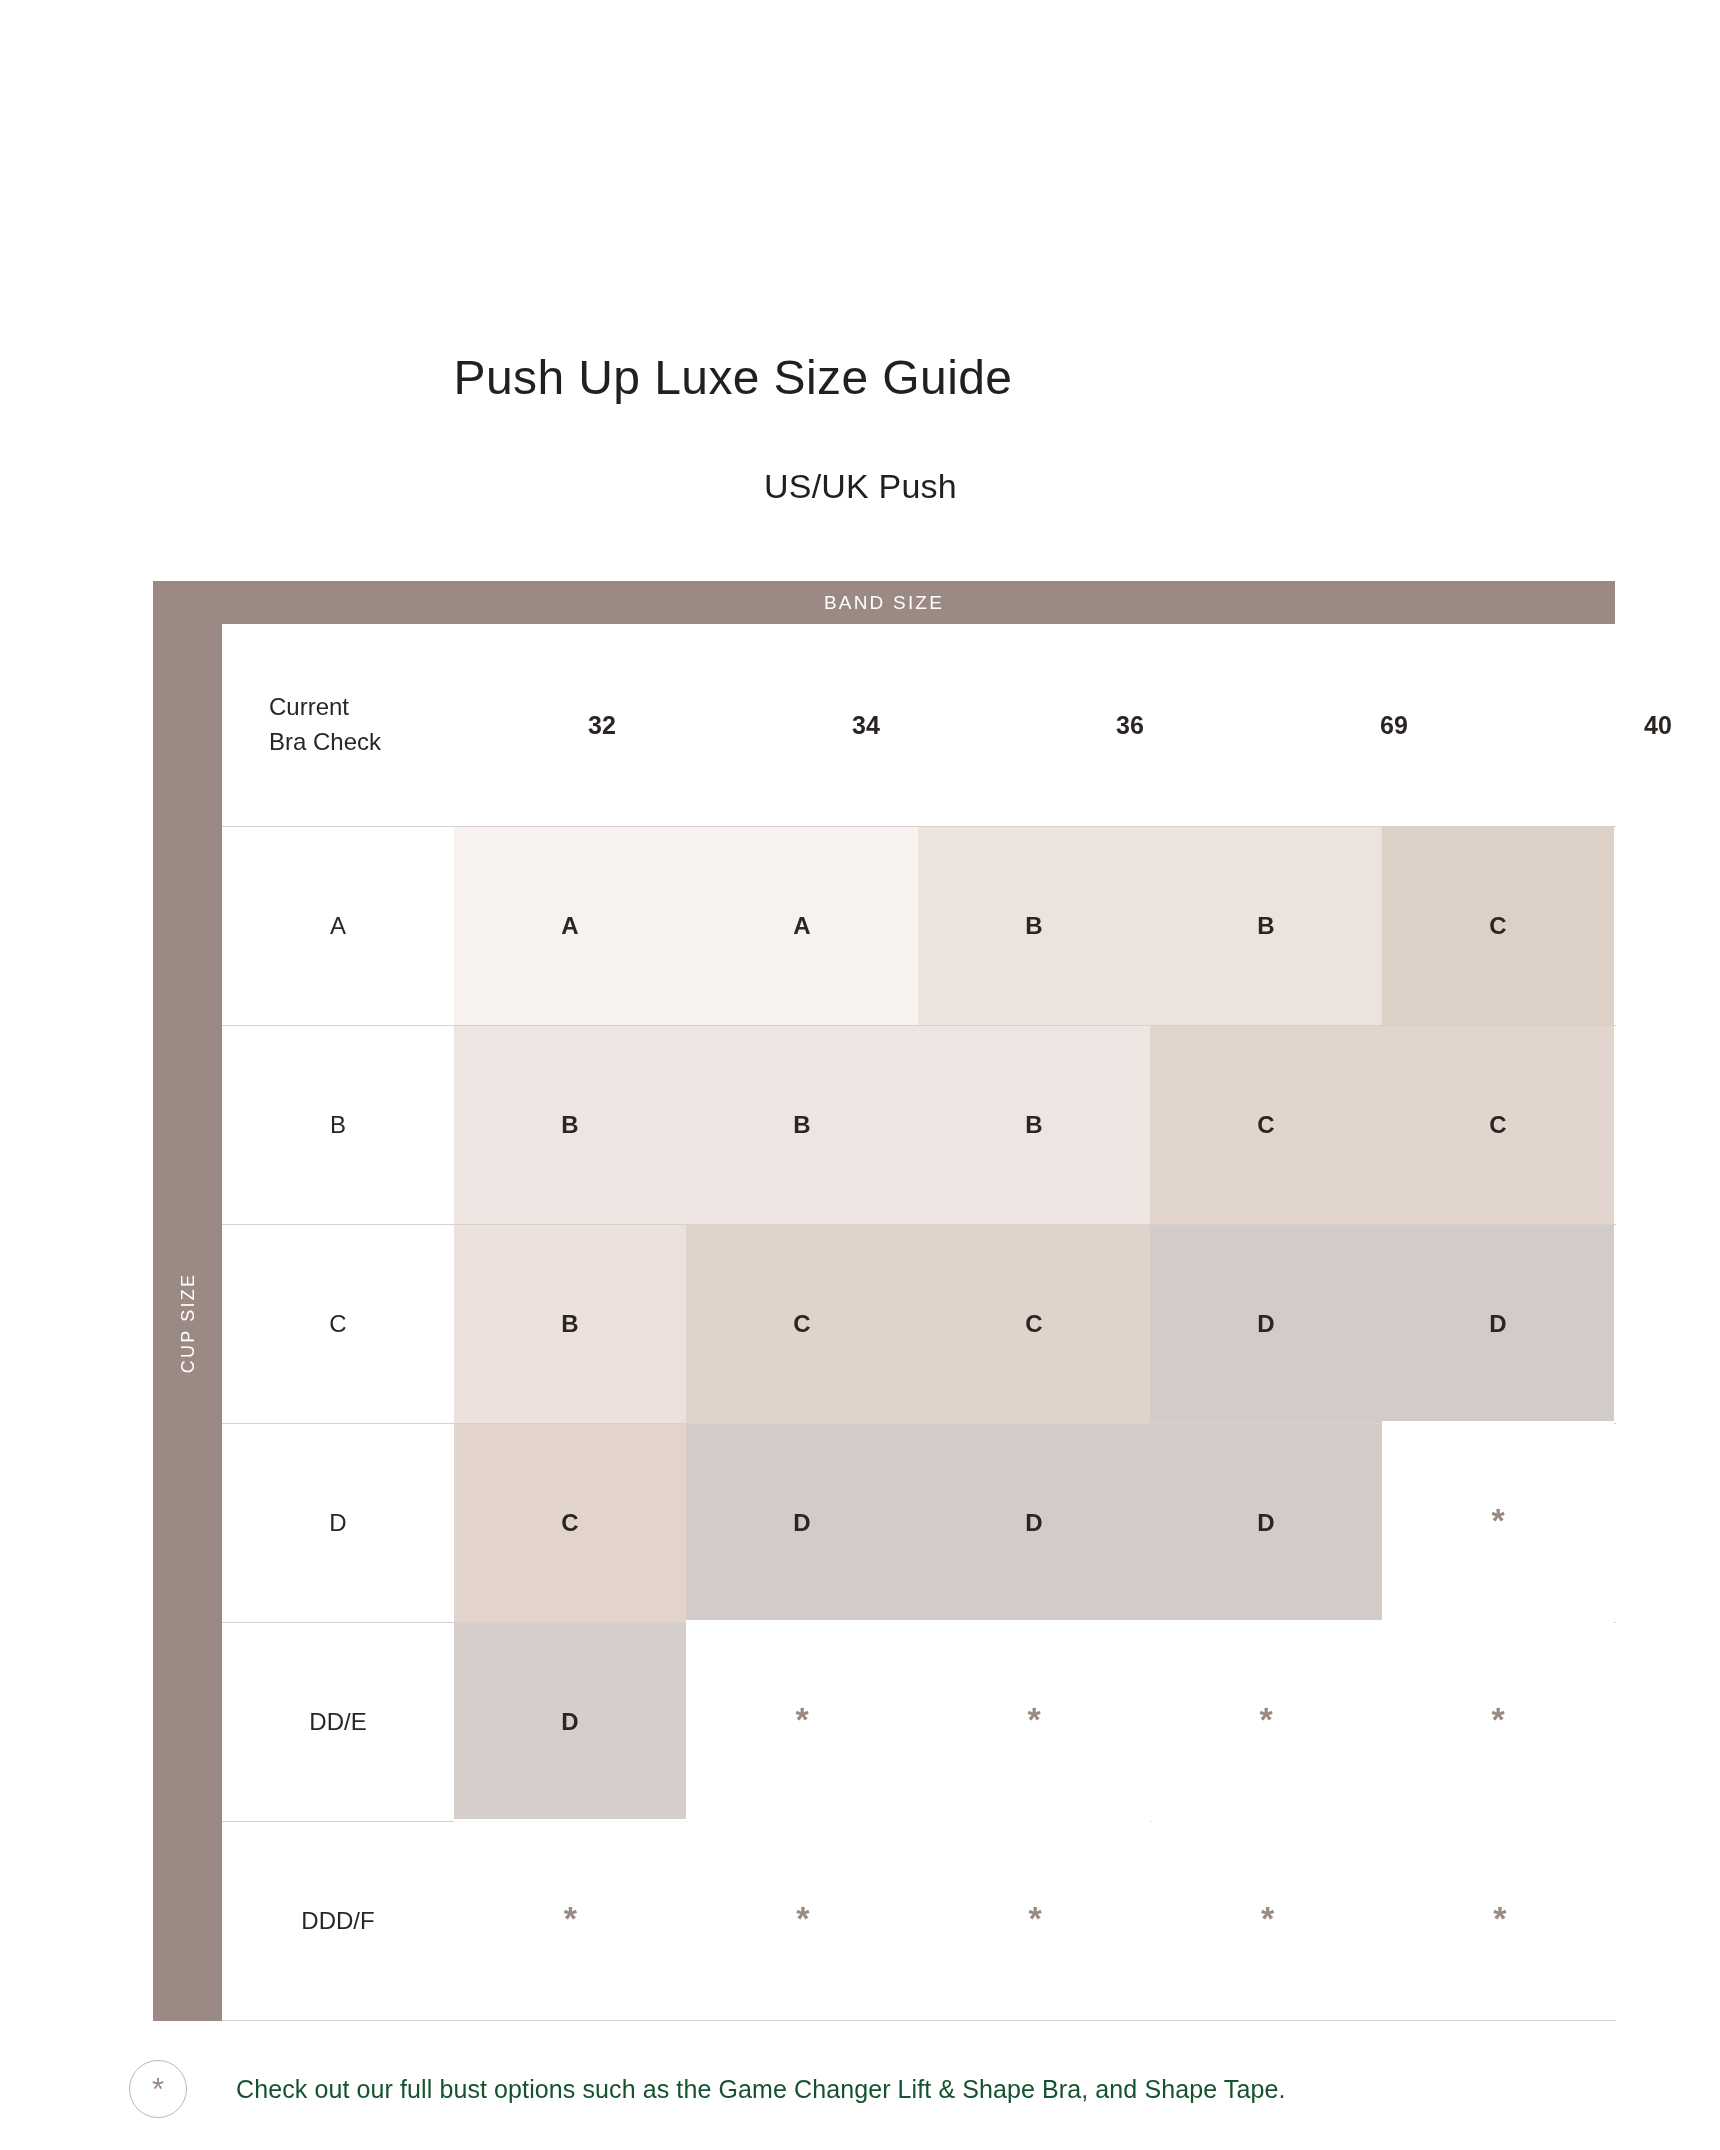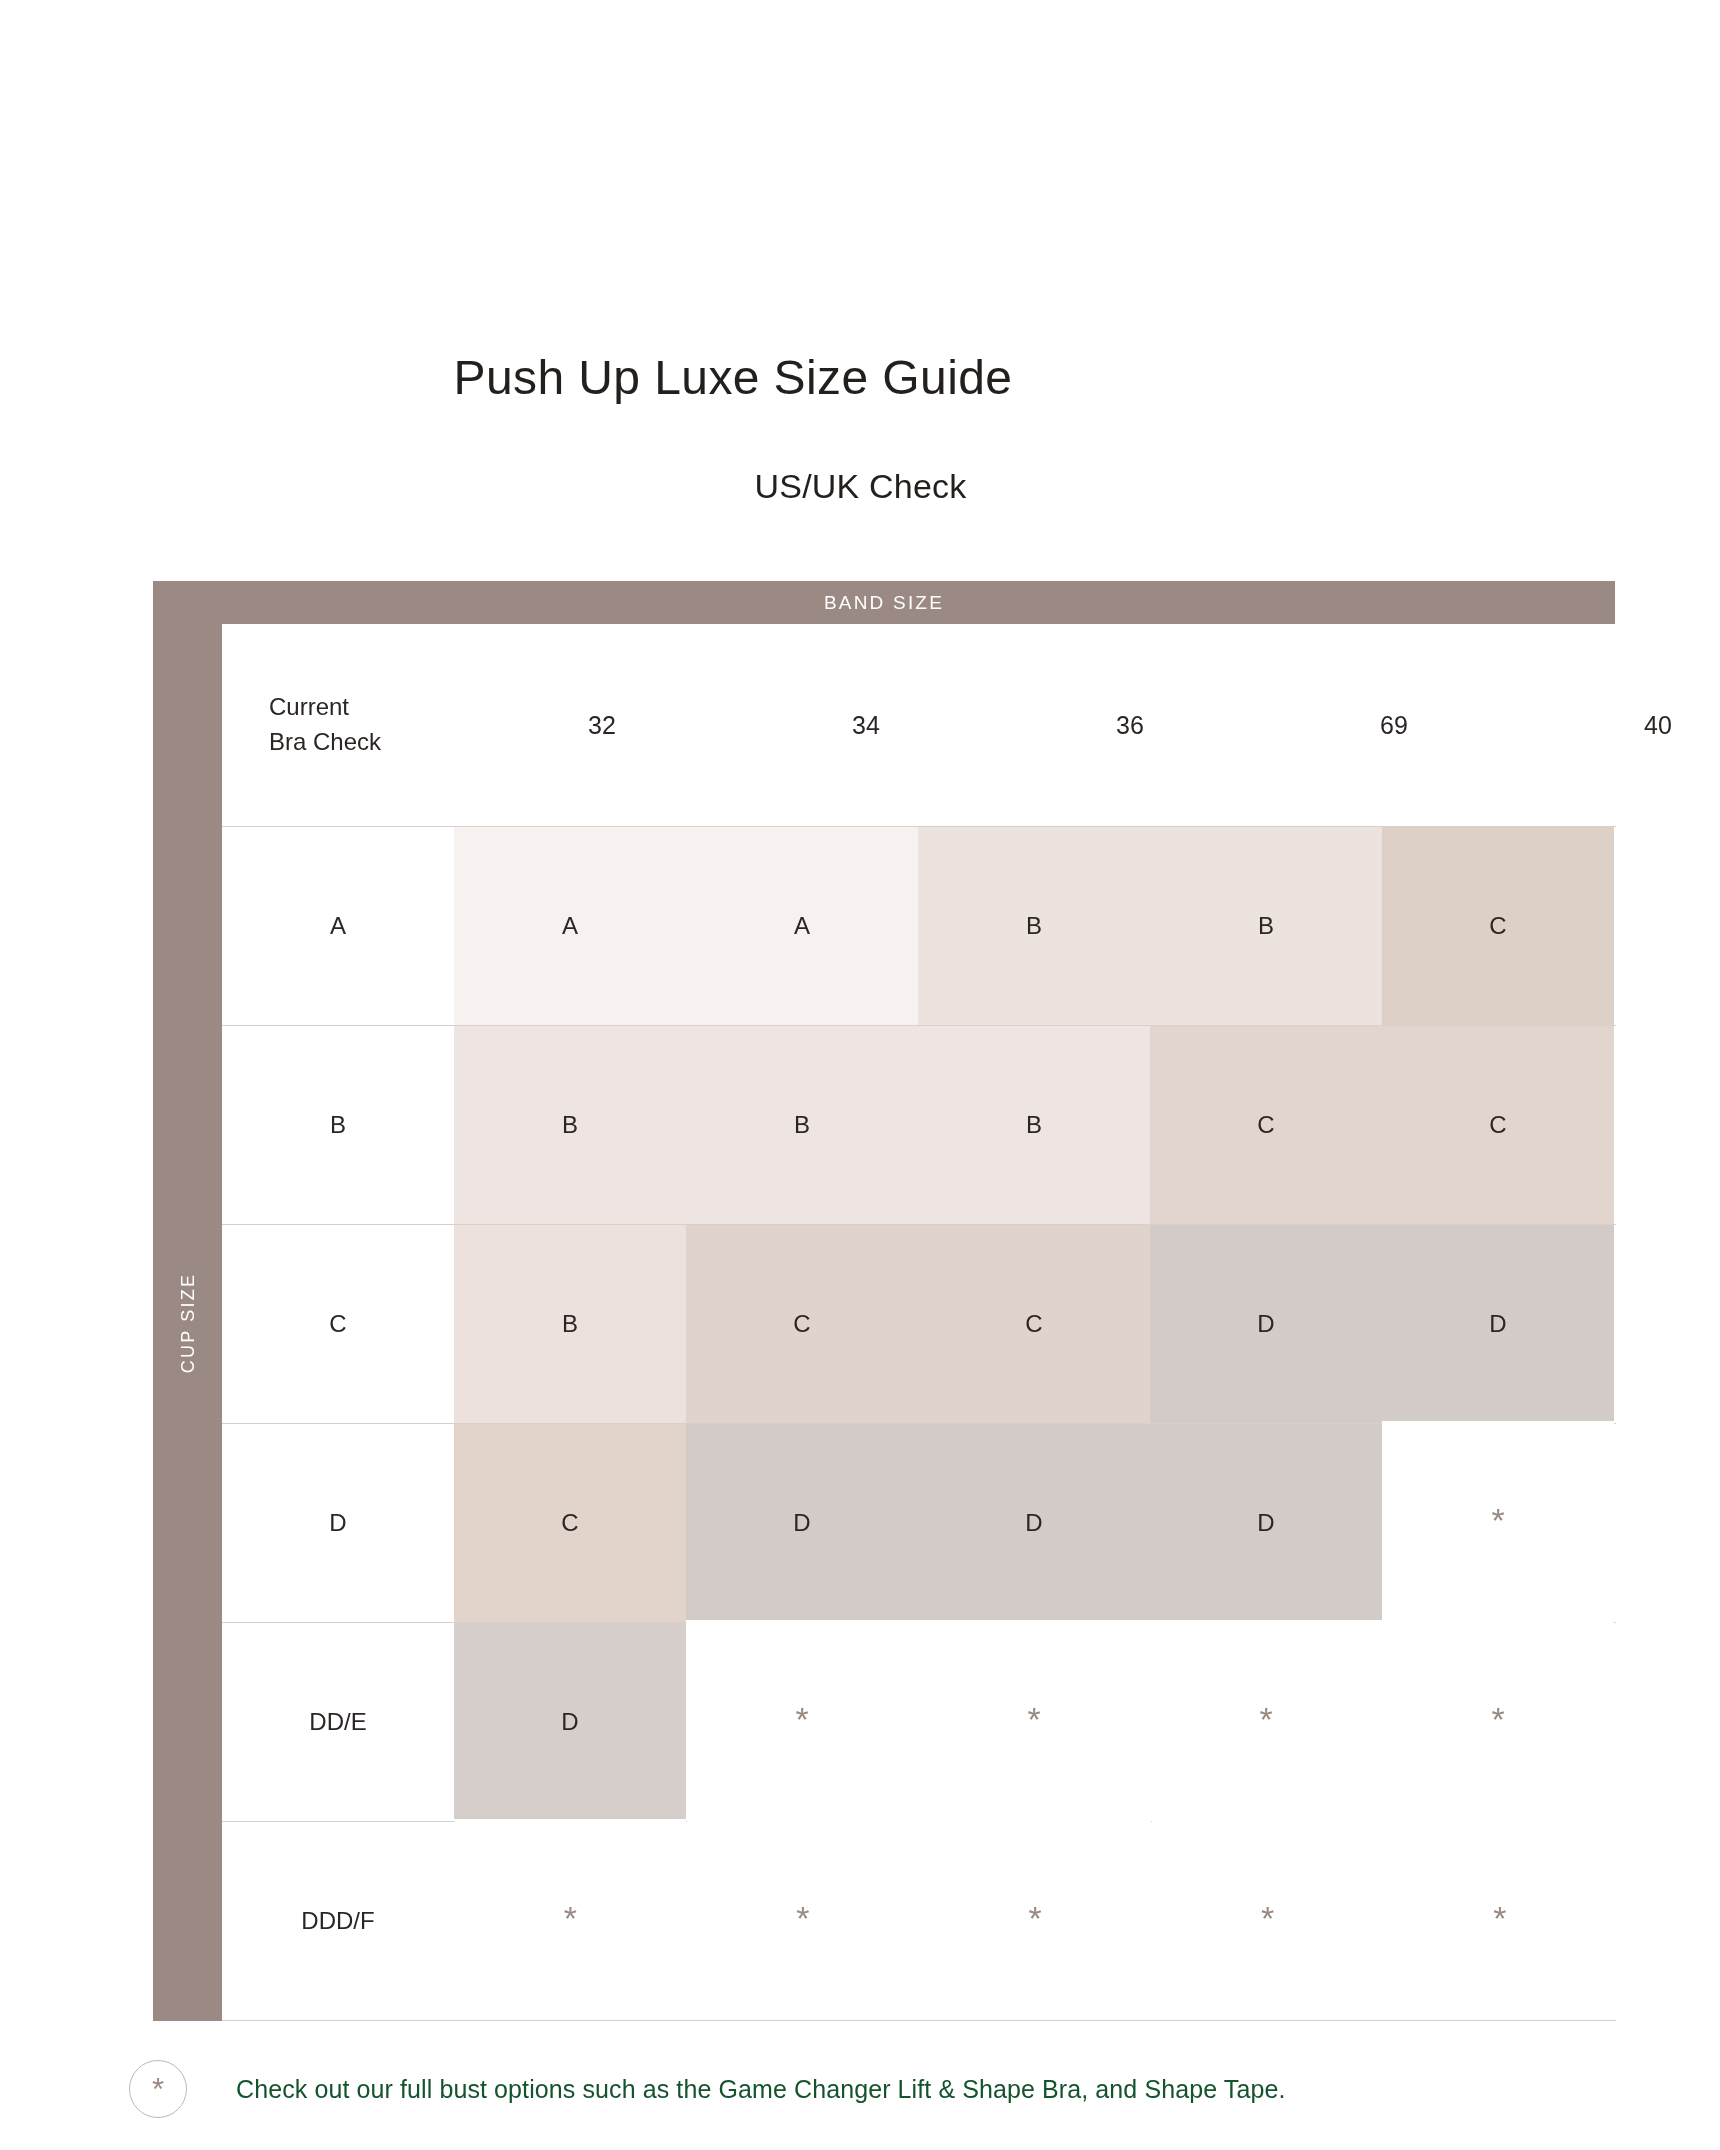--- a/index.html
+++ b/index.html
@@ -104,21 +104,21 @@
   .cell {
     display: flex;
     align-items: center;
     justify-content: center;
     font-size: 24px;
     color: #2b2623;
     box-sizing: border-box;
   }
 
   .col-label { flex: 0 0 232px; }
-  .col-data  { flex: 0 0 232px; }
+  .col-data  { flex: 0 0 232px; font-weight: bold; }
 
   .header-row { height: 202px; border-bottom: 1.3px solid #d8d0cc; gap: 32px; }
   .header-row .col-label {
     flex-direction: column;
     align-items: flex-start;
     padding-left: 47px;
     line-height: 1.45;
     font-size: 24px;
   }
   .header-row .col-data { font-size: 25px; }
@@ -161,21 +161,21 @@
     color: #14532d;
     letter-spacing: 0.1px;
   }
 </style>
 </head>
 <body>
 
 <div class="page">
 
   <h1 class="title">Push Up Luxe Size Guide</h1>
-  <h2 class="subtitle">US/UK Check</h2>
+  <h2 class="subtitle">US/UK Push</h2>
 
   <div class="table-wrap">
 
     <div class="band-header">BAND SIZE</div>
 
     <div class="body-row-area">
 
       <div class="cup-rail">
         <span class="cup-rail-label">CUP SIZE</span>
       </div>

